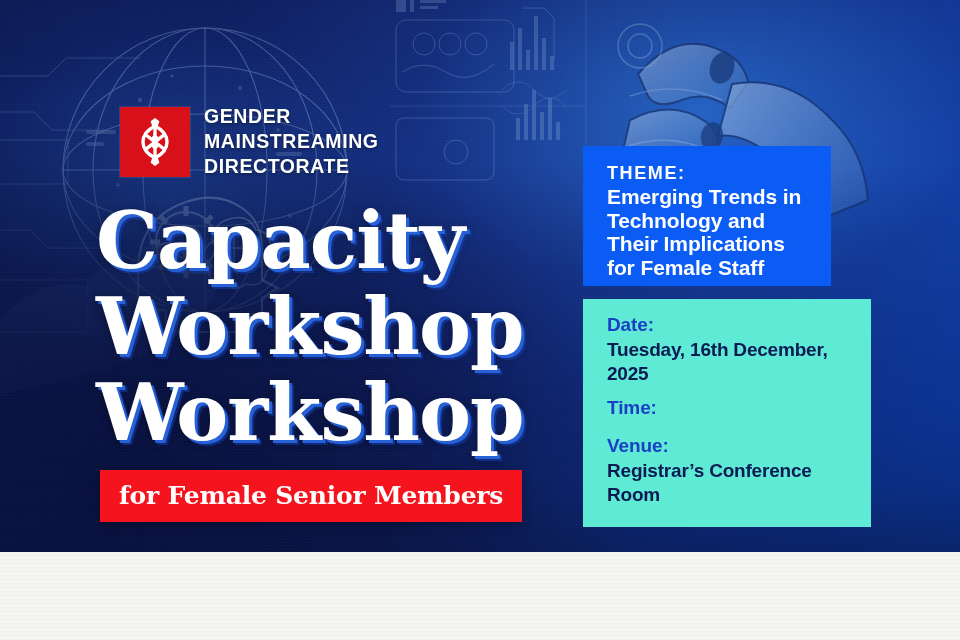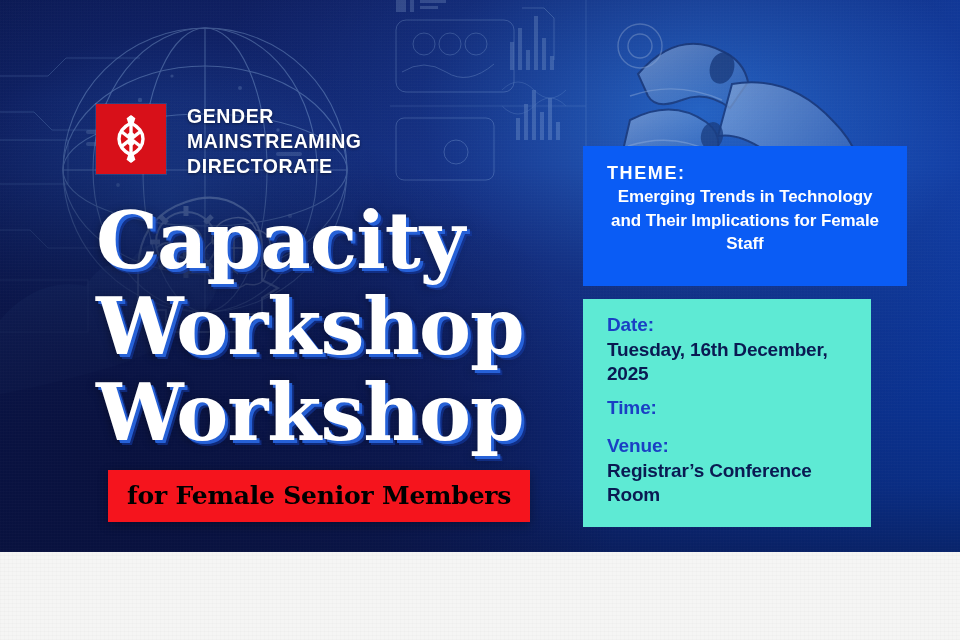--- a/index.html
+++ b/index.html
@@ -52,23 +52,24 @@
   .bg-art { position: absolute; inset: 0; }
   .bg-art svg { position: absolute; }
 
   .globe-art { left: -10px; top: -20px; opacity: .48; }
   .hud-art   { left: 390px; top: -6px; opacity: .40; }
   .robot-art { left: 600px; top: 0px;  opacity: .60; }
 
   
   .logo-row {
     position: absolute;
-    left: 96px; top: 104px;
+    left: 120px; top: 104px;
     display: flex;
-    gap: 21px;
+    align-items: center;
+    gap: 14px;
   }
   .logo-mark {
     width: 70px; height: 70px;
     background: #d81019;
     box-shadow: 0 0 0 1px rgba(255,255,255,0.10);
     display: flex; align-items: center; justify-content: center;
     flex: 0 0 auto;
   }
   .logo-text {
     color: #ffffff;
@@ -94,58 +95,57 @@
     letter-spacing: -1px;
     text-shadow:
       3px 3px 0 rgba(40,100,220,0.95),
       5px 5px 0 rgba(20,60,170,0.55),
       0 2px 10px rgba(0,0,0,.35);
   }
   .headline .hl-line { display: block; white-space: nowrap; }
 
   .subbanner {
     position: absolute;
-    left: 108px; top: 470px;
+    left: 100px; top: 470px;
     background: #f5141d;
-    color: #000000;
+    color: #ffffff;
     font-family: "DejaVu Serif", "Liberation Serif", serif;
     font-weight: bold;
     font-size: 25px;
     line-height: 1;
     padding: 13px 19px 14px 19px;
     letter-spacing: -0.2px;
     white-space: nowrap;
     box-shadow: 0 3px 10px rgba(0,0,0,.30);
   }
 
   
   .theme-card {
     position: absolute;
     left: 583px; top: 146px;
-    width: 324px; height: 140px;
+    width: 248px; height: 140px;
     background: #0a5cf5;
     box-sizing: border-box;
     padding: 15px 24px 0 24px;
     color: #ffffff;
   }
   .theme-label {
     display: block;
     font-weight: bold;
     font-size: 18px;
     letter-spacing: 1.6px;
     line-height: 24px;
     text-transform: uppercase;
   }
   .theme-text {
     display: block;
     font-weight: bold;
-    font-size: 17px;
+    font-size: 21px;
     line-height: 23.5px;
     letter-spacing: -0.1px;
-    text-align: center;
   }
 
   .details-card {
     position: absolute;
     left: 583px; top: 299px;
     width: 288px; height: 228px;
     background: #5eead4;
     box-sizing: border-box;
     padding: 13px 24px 0 24px;
   }

